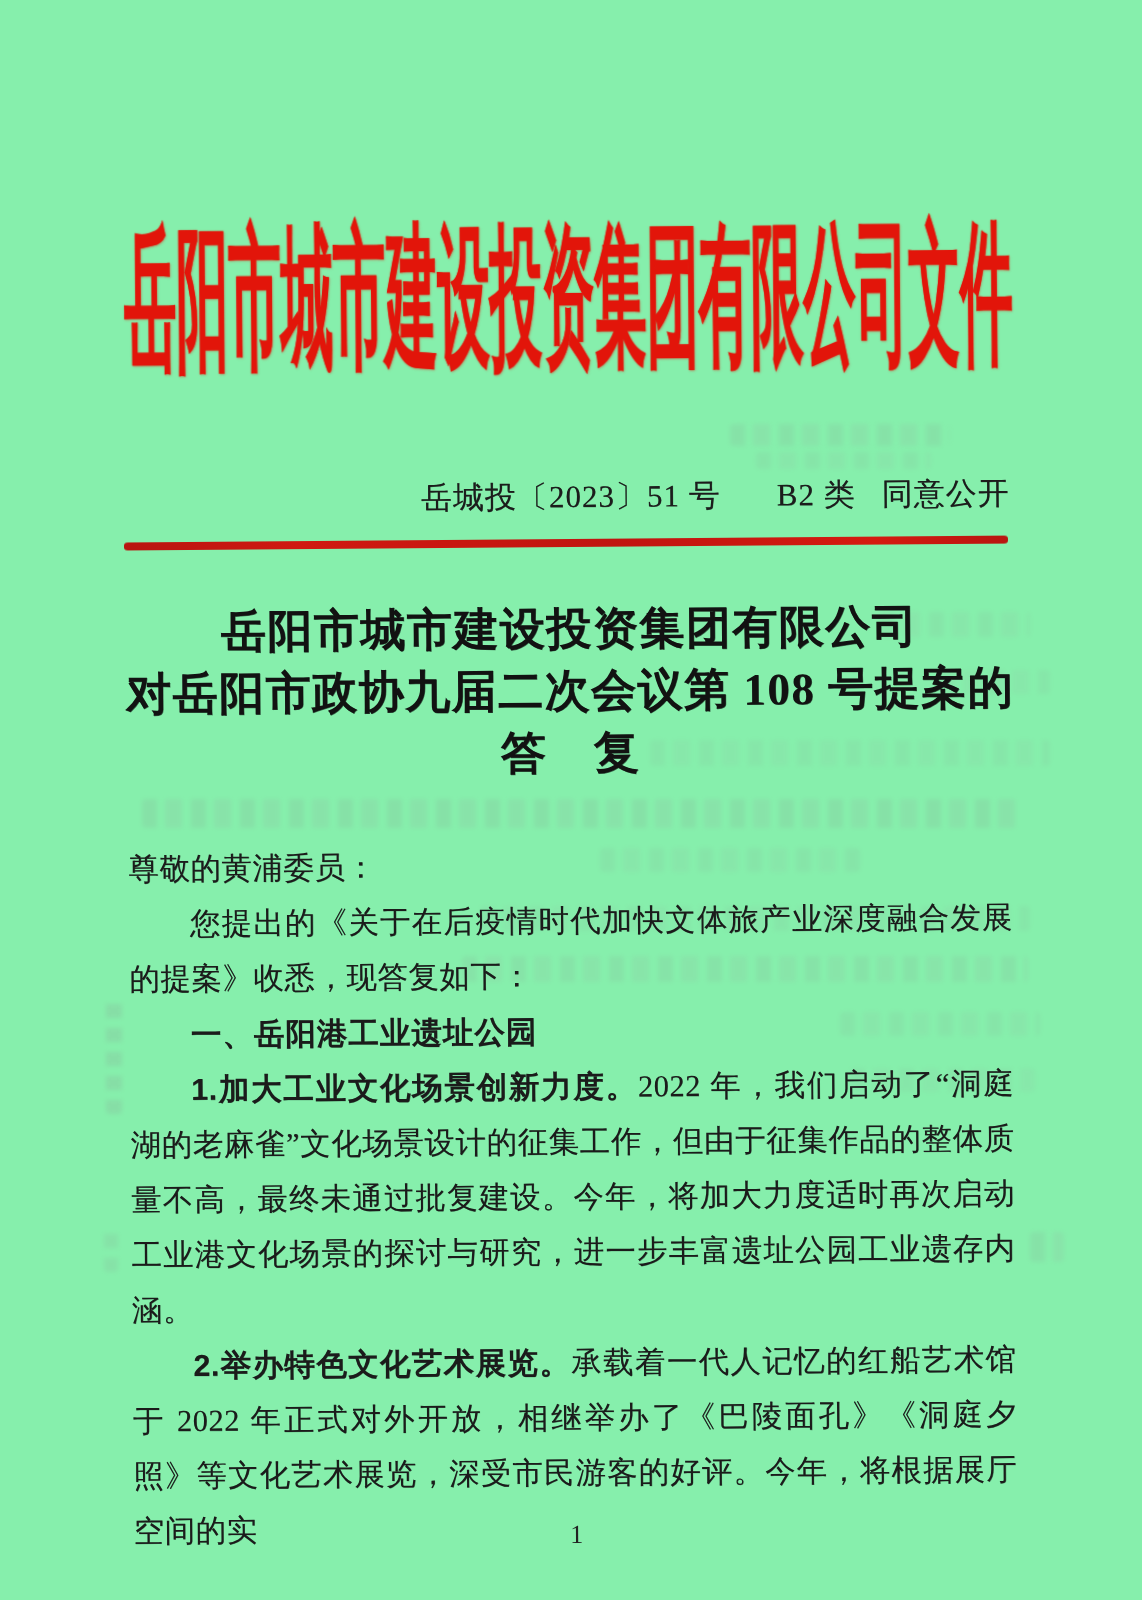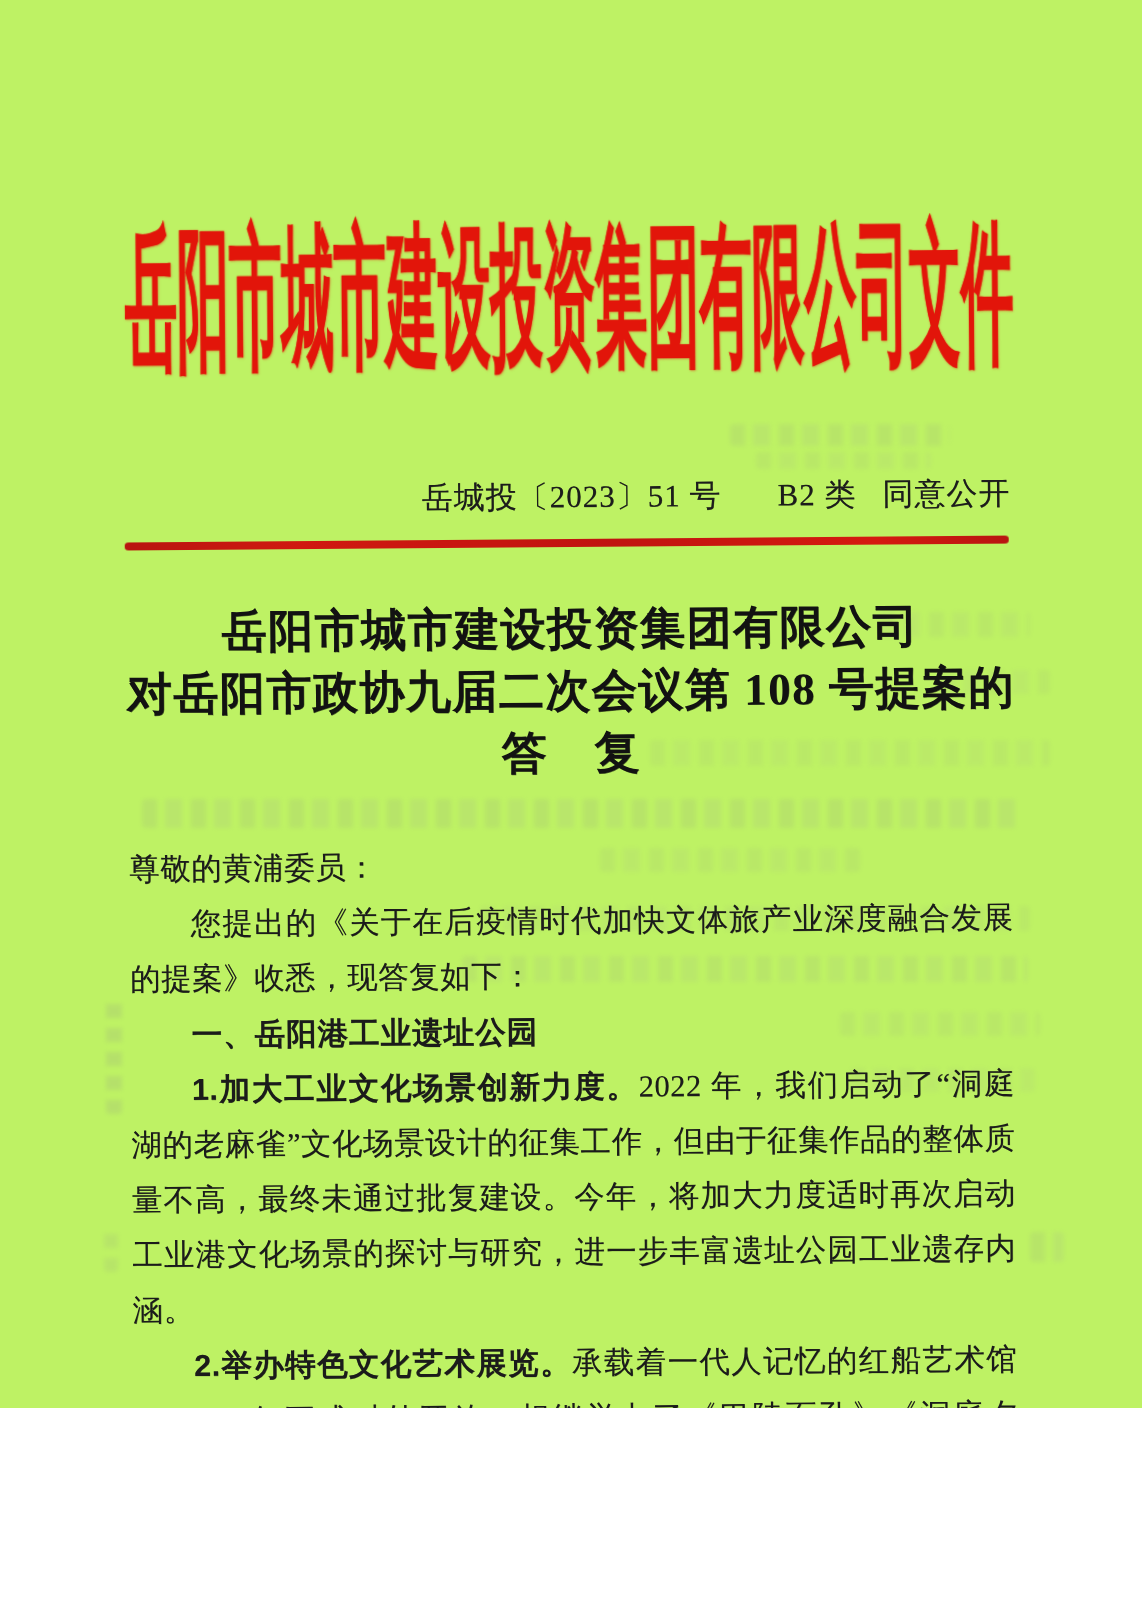--- a/index.html
+++ b/index.html
@@ -2,22 +2,22 @@
 <html><head>
 <meta charset="utf-8">
 <style>
   html, body {
     margin: 0; padding: 0;
     background: #ffffff;
   }
   .page {
     position: relative;
     width: 1142px;
-    height: 1408px;
-    background: #bef264;
+    height: 1600px;
+    background: #86efac;
     overflow: hidden;
     font-family: "Liberation Serif", "DejaVu Serif", serif;
   }
   
   .scan-content {
     position: absolute;
     inset: 0;
     transform: rotate(-0.45deg);
     transform-origin: 50% 50%;
   }

